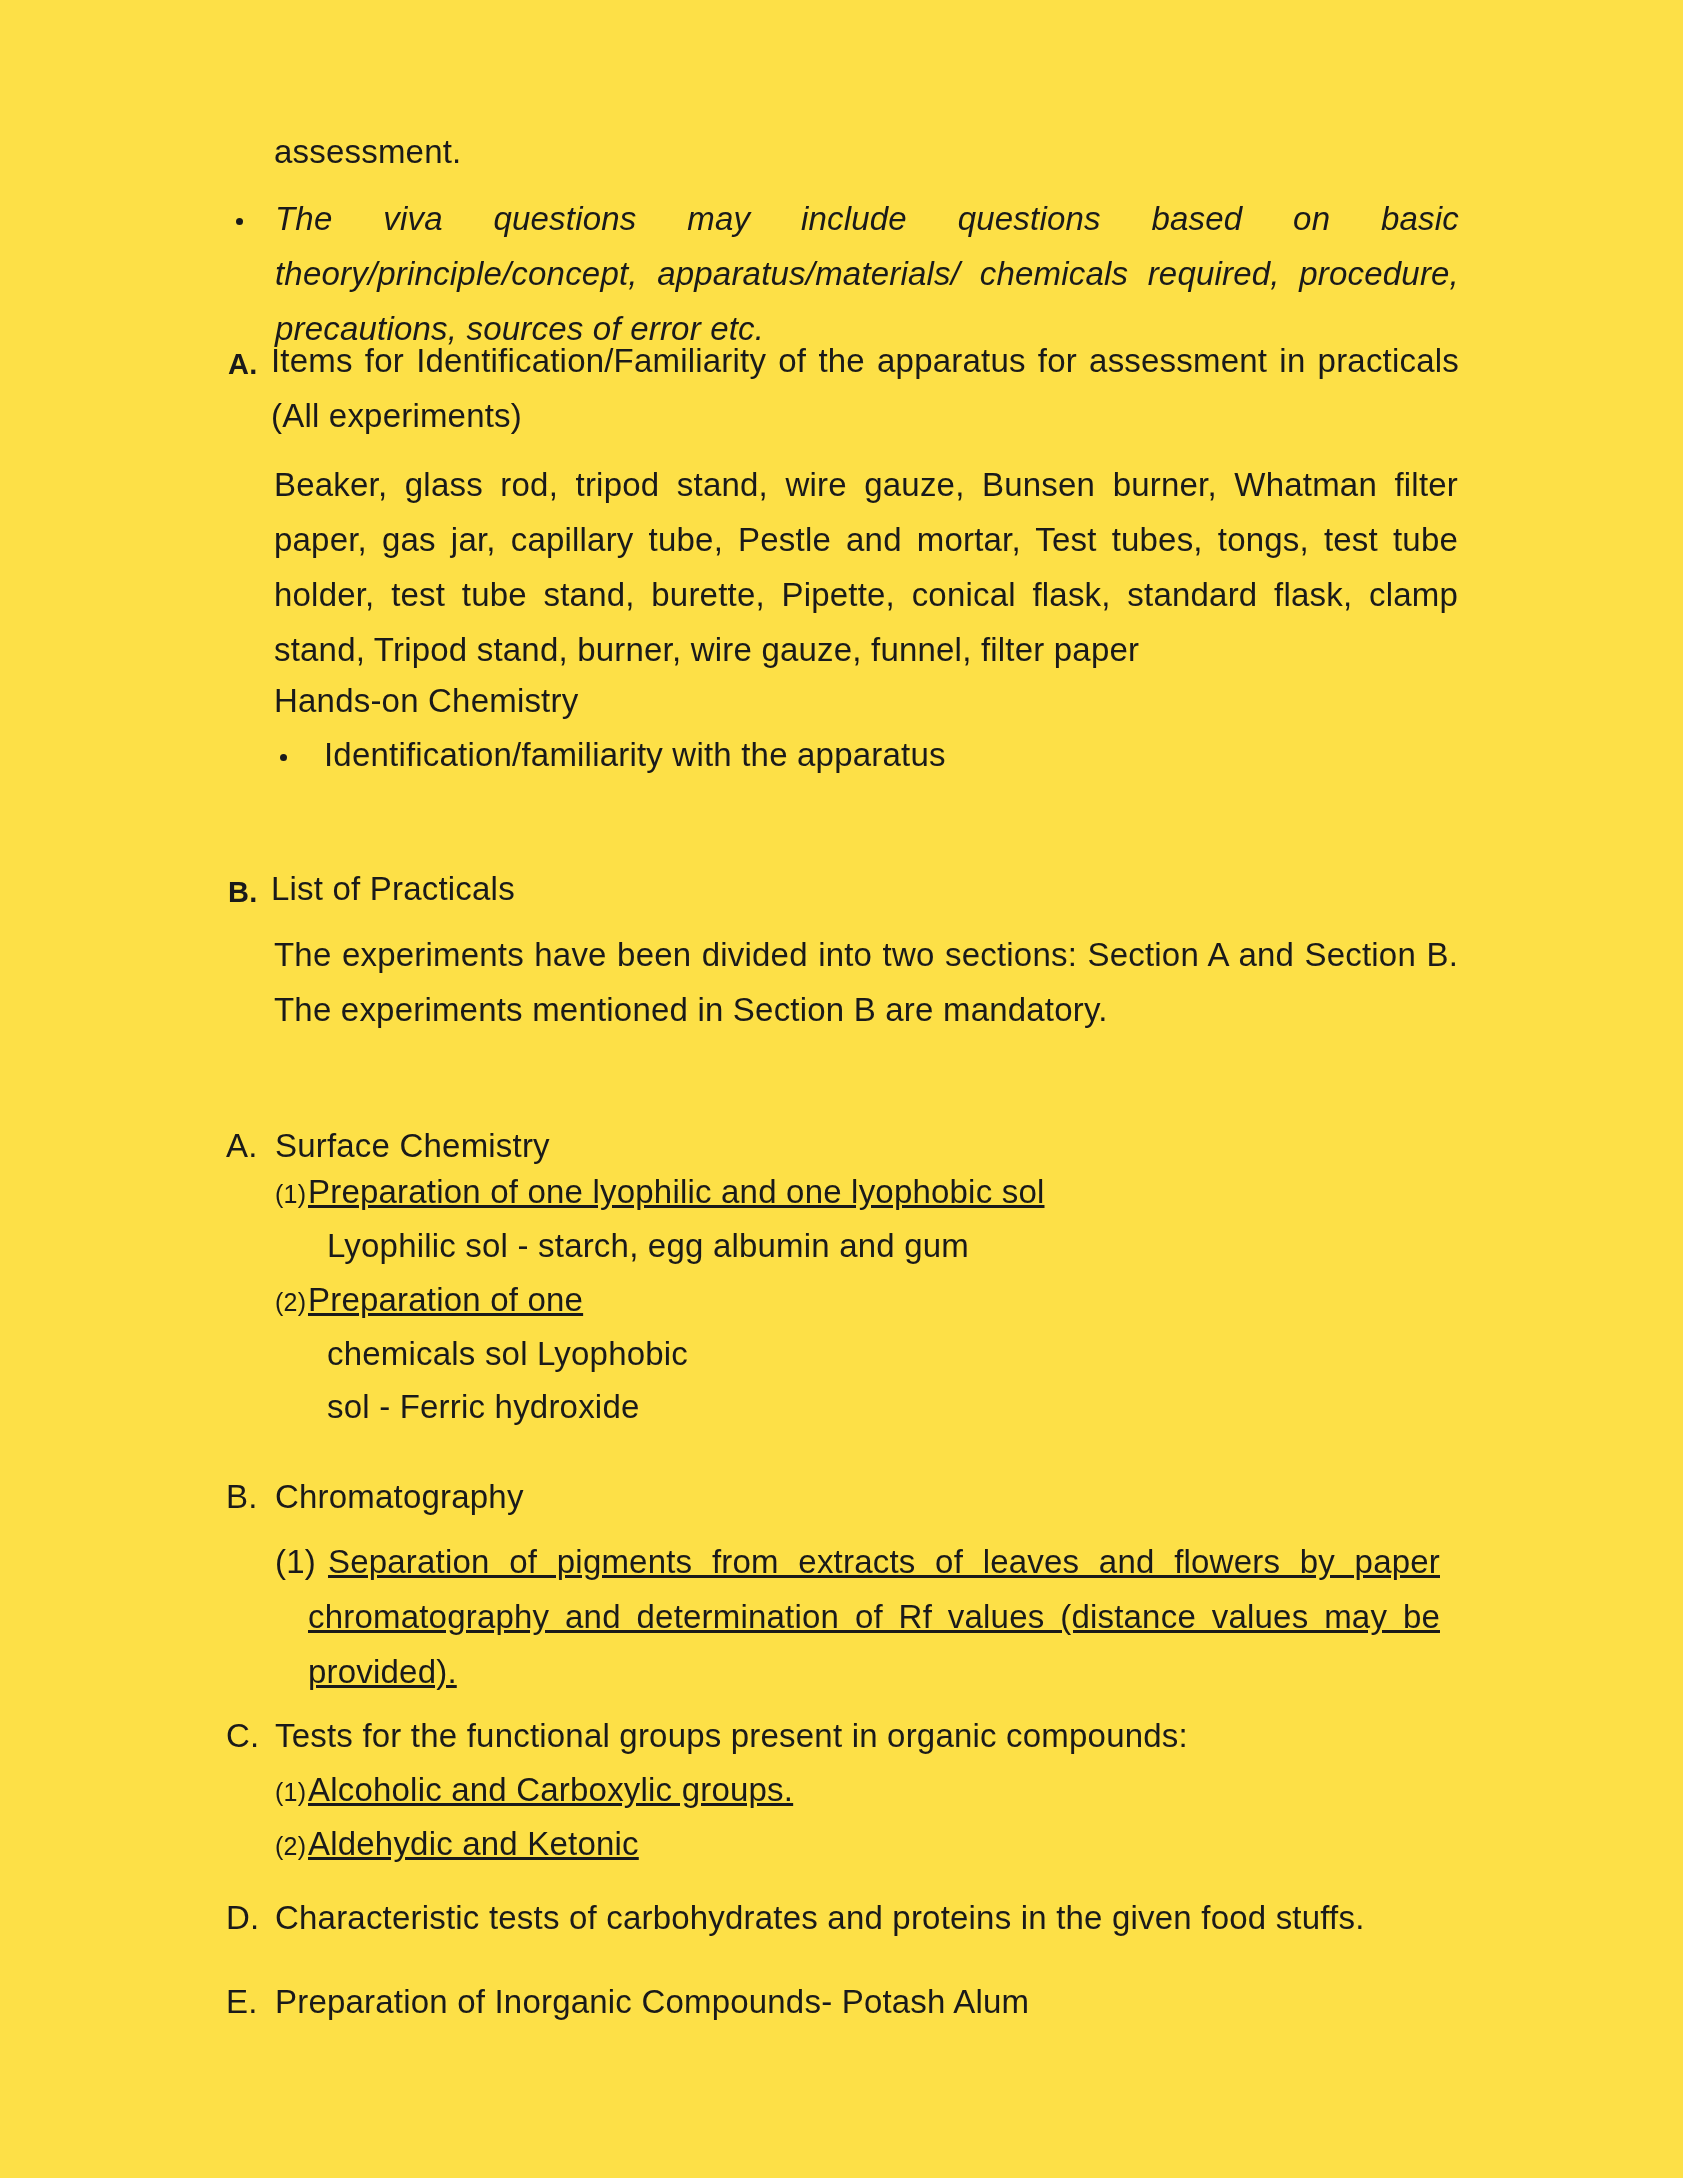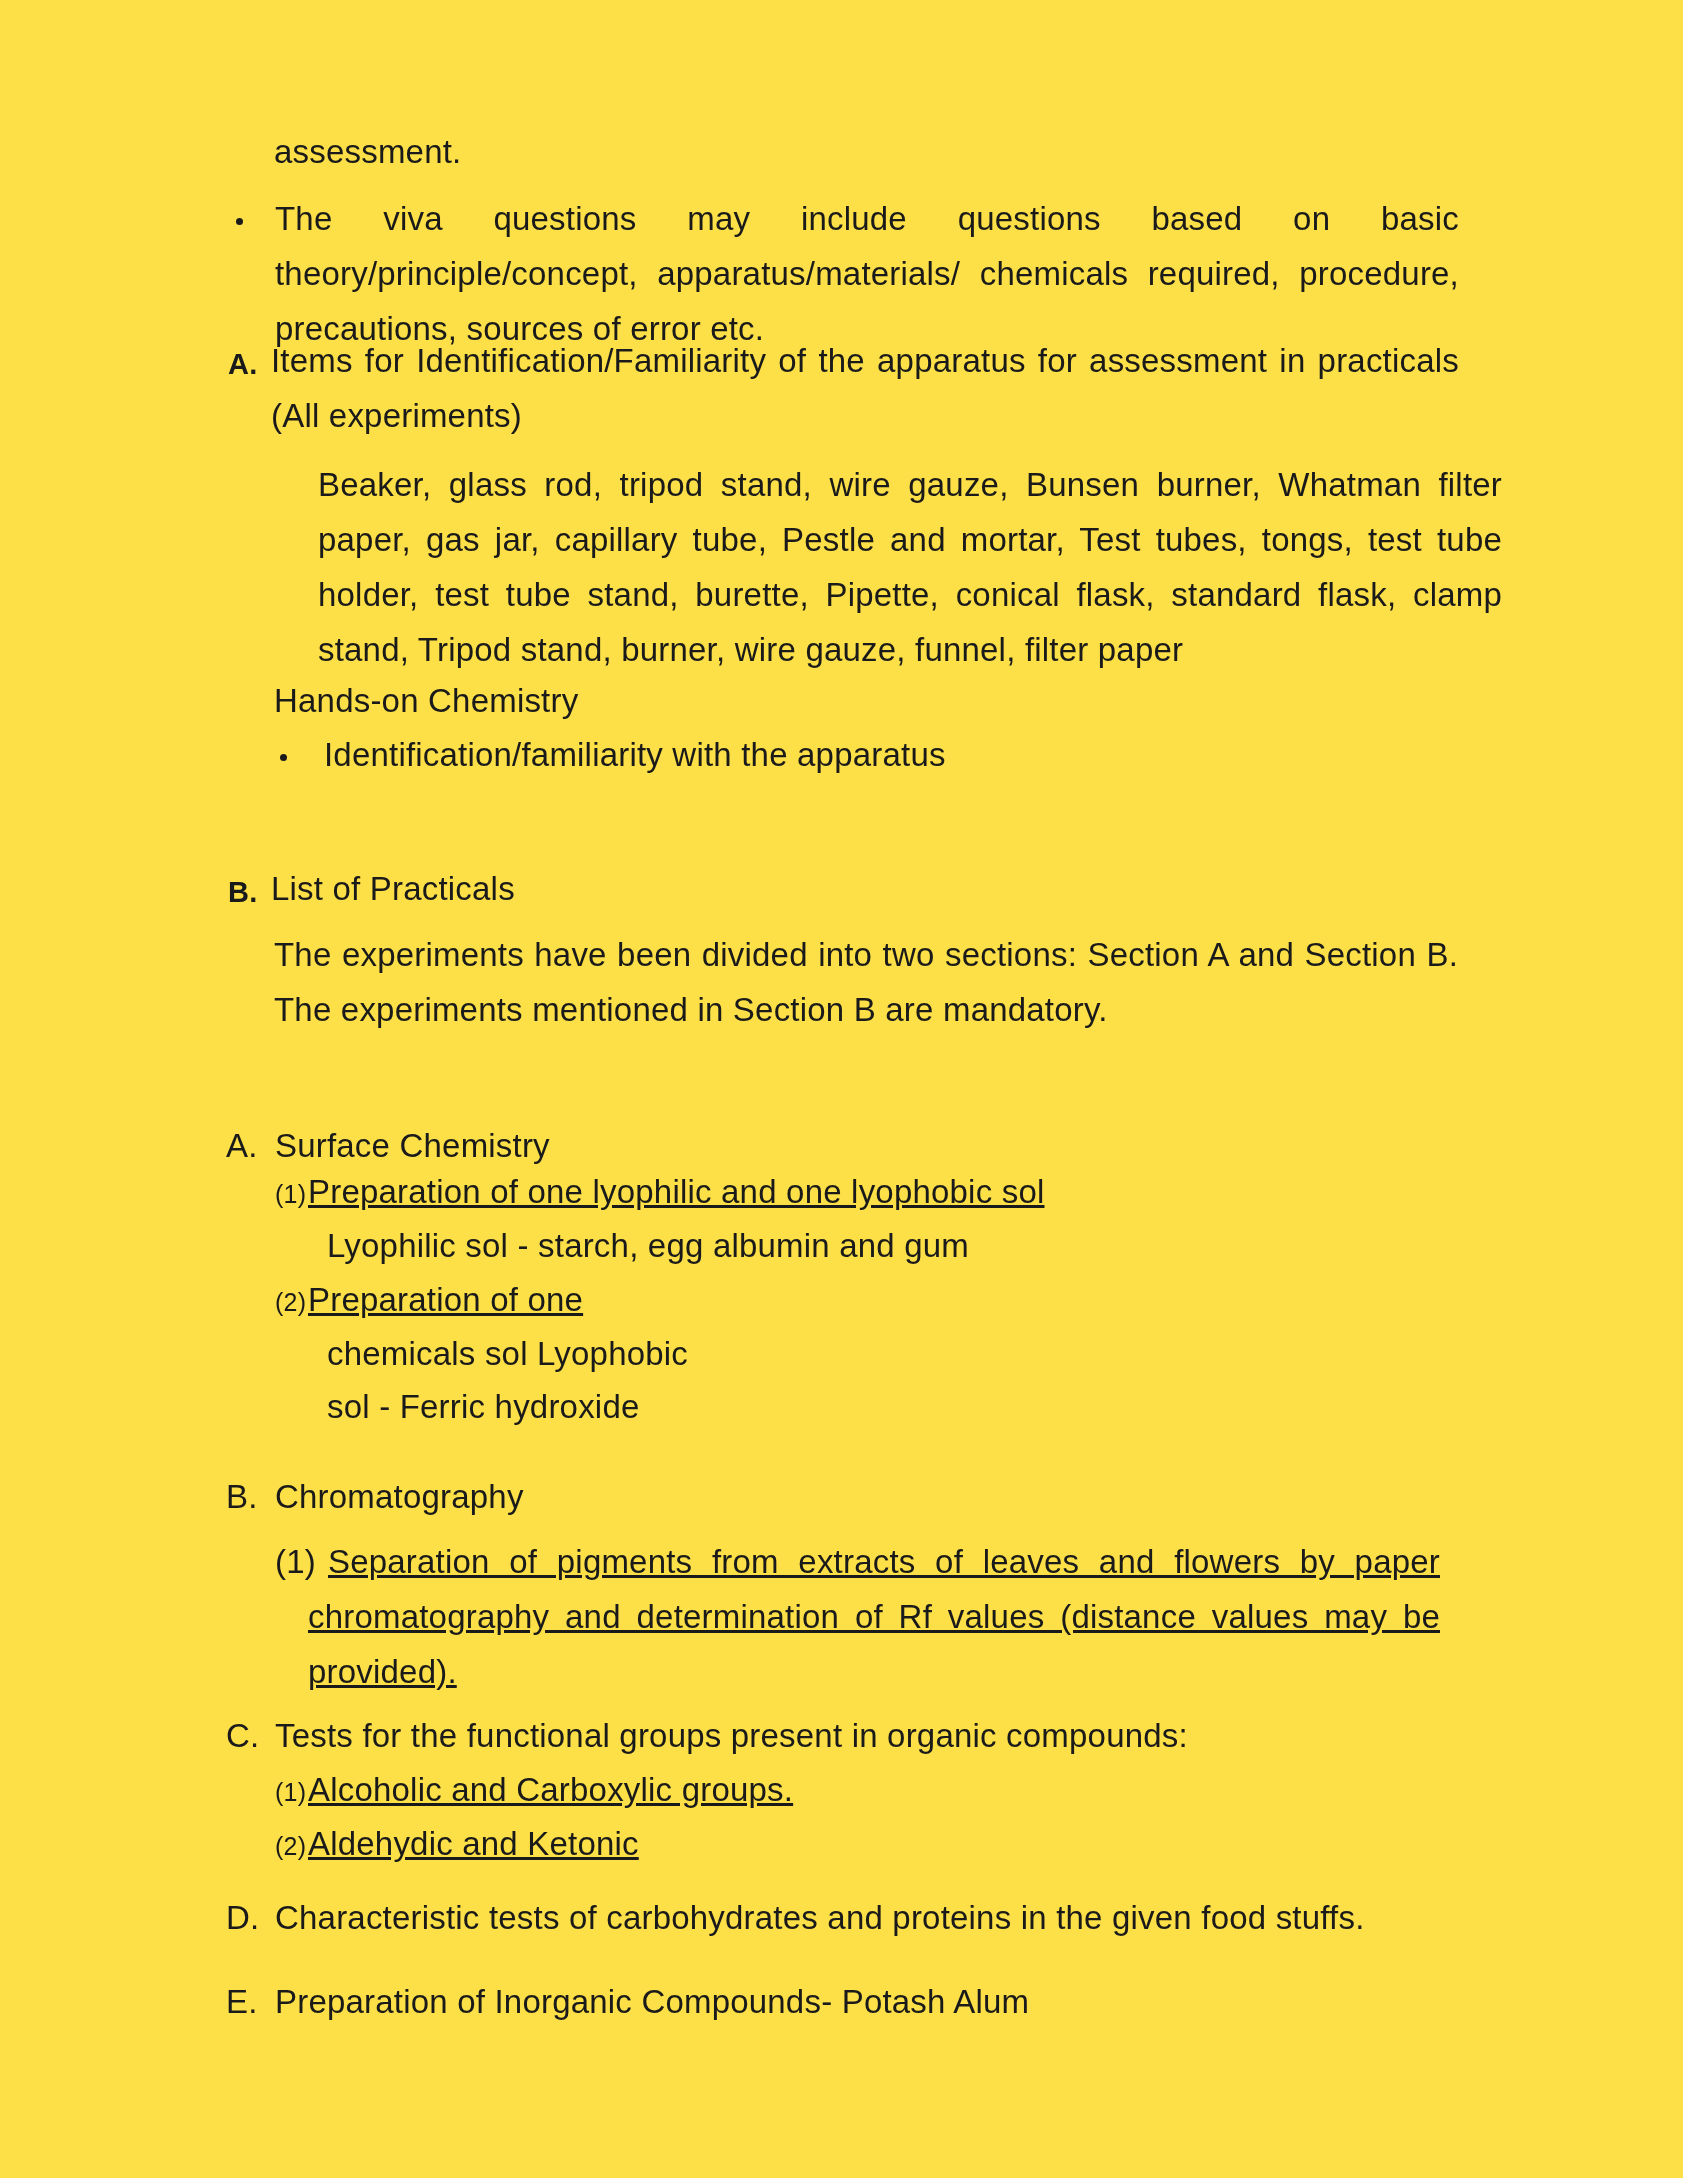--- a/index.html
+++ b/index.html
@@ -53,29 +53,29 @@
 </style>
 </head>
 <body>
 
 <div class="page">
 
   <div class="blk" style="left:274px; top:124px;">assessment.</div>
 
   <div class="blk w-full" style="top:191px;">
     <span class="dot dot-l1"></span>
-    <div class="ind49 jus" style="width:1184px;">The viva questions may include questions based on basic theory/principle/concept, apparatus/materials/ chemicals required, procedure, precautions, sources of error etc.</div>
+    <div class="ind49 jus" style="width:1184px;font-style:italic;">The viva questions may include questions based on basic theory/principle/concept, apparatus/materials/ chemicals required, procedure, precautions, sources of error etc.</div>
   </div>
 
   <div class="blk w-full" style="top:333px;">
     <span class="lbl-bold">A.</span>
     <div class="ind45 jus" style="width:1188px;">Items for Identification/Familiarity of the apparatus for assessment in practicals (All experiments)</div>
   </div>
 
-  <div class="blk jus" style="left:274px; top:457px; width:1184px;margin-left:44px;">Beaker, glass rod, tripod stand, wire gauze, Bunsen burner, Whatman filter paper, gas jar, capillary tube, Pestle and mortar, Test tubes, tongs, test tube holder, test tube stand, burette, Pipette, conical flask, standard flask, clamp stand, Tripod stand, burner, wire gauze, funnel, filter paper</div>
+  <div class="blk jus" style="left:274px; top:457px; width:1184px;">Beaker, glass rod, tripod stand, wire gauze, Bunsen burner, Whatman filter paper, gas jar, capillary tube, Pestle and mortar, Test tubes, tongs, test tube holder, test tube stand, burette, Pipette, conical flask, standard flask, clamp stand, Tripod stand, burner, wire gauze, funnel, filter paper</div>
 
   <div class="blk" style="left:274px; top:673px;">Hands-on Chemistry</div>
 
   <div class="blk w-full" style="top:727px;">
     <span class="dot dot-l2"></span>
     <div class="ind99">Identification/familiarity with the apparatus</div>
   </div>
 
   <div class="blk w-full" style="top:861px;">
     <span class="lbl-bold">B.</span>

